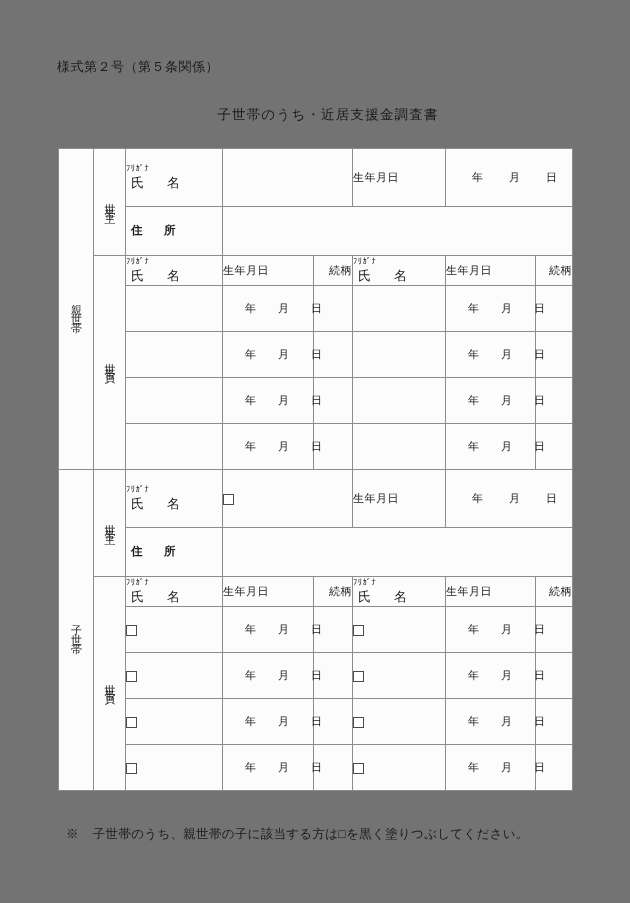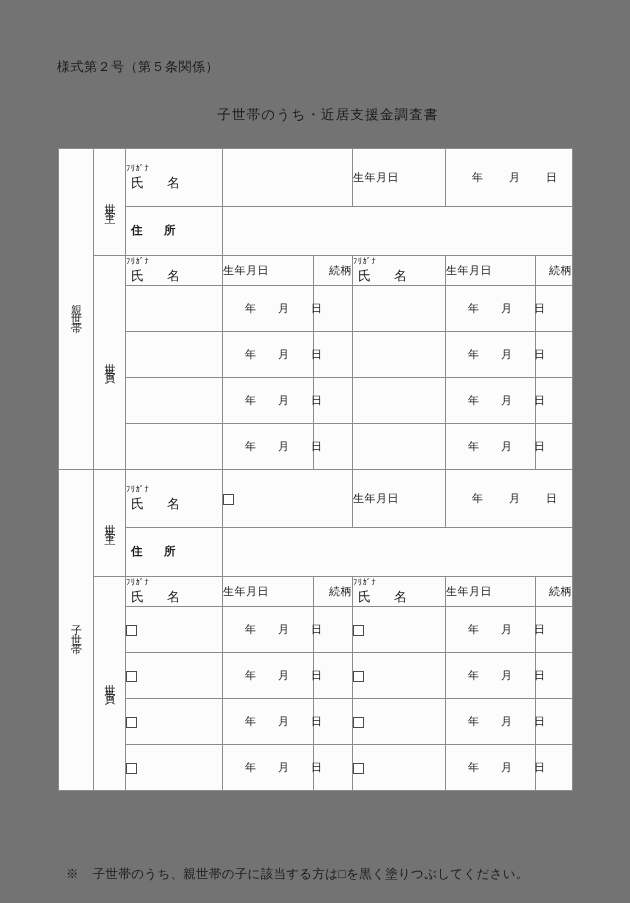--- a/index.html
+++ b/index.html
@@ -138,21 +138,20 @@
   }
 
   
   .note {
     position: absolute;
     left: 66px;
     top: 826px;
     font-size: 12.5px;
     letter-spacing: 0.3px;
     white-space: nowrap;
-    margin-top: 40px;
   }
   .note .mark { margin-right: 14px; }
 </style>
 </head>
 <body>
 
 <div class="page">
 
   <div class="form-no">様式第２号（第５条関係）</div>
 

